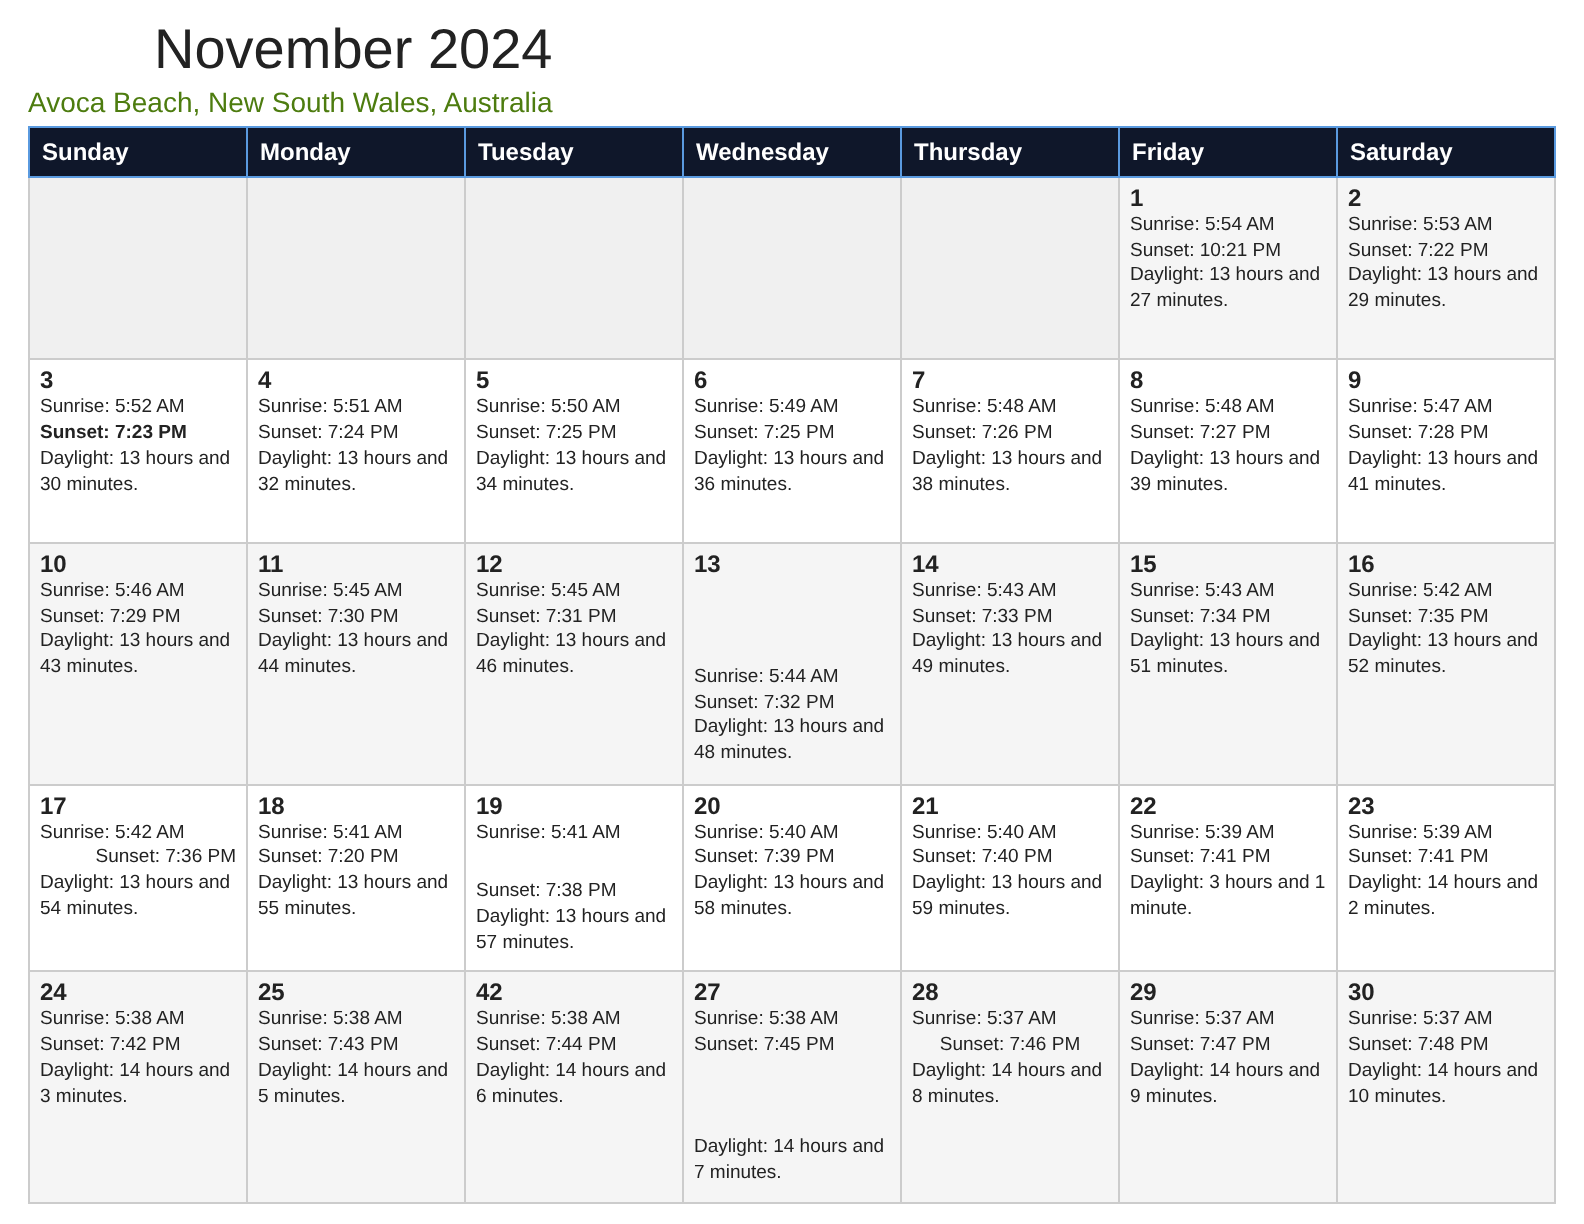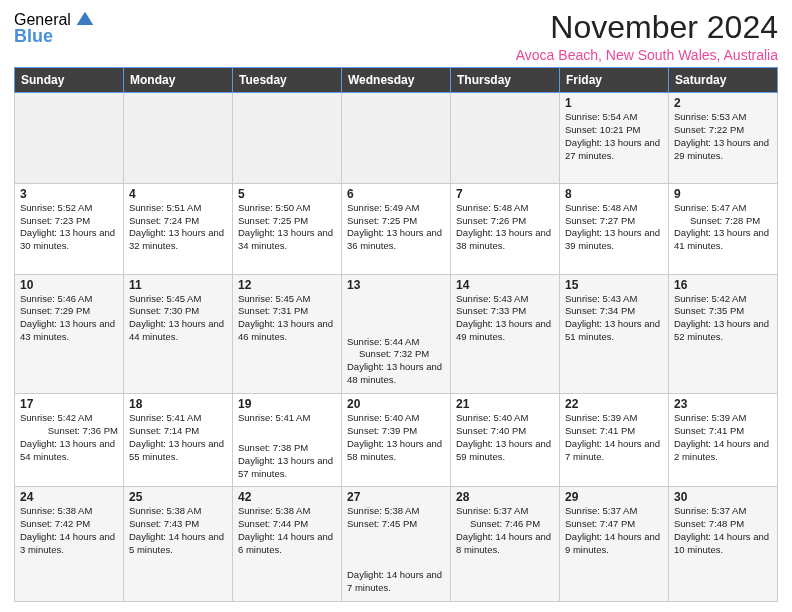--- a/index.html
+++ b/index.html
@@ -35,39 +35,39 @@
     }
     .logo-icon {
       width: 20px;
       height: 20px;
       margin-left: 2px;
     }
     .title-section {
       text-align: right;
     }
     .month-title {
-      font-size: 32px;
+      font-size: 28px;
       font-weight: normal;
       color: #222;
       line-height: 1.1;
     }
     .location {
       font-size: 14px;
-      color: #ec4899;
+      color: #4d7c0f;
       margin-top: 2px;
     }
     .calendar {
       flex: 1;
       border: 1px solid #ccc;
       border-collapse: collapse;
       width: 100%;
       table-layout: fixed;
     }
     .calendar thead th {
-      background: #404040;
+      background: #0f172a;
       color: #fff;
       text-align: left;
       padding: 5px 6px;
       font-size: 12px;
       font-weight: bold;
       border: 1px solid #5a9adf;
     }
     .calendar tbody td {
       vertical-align: top;
       border: 1px solid #ccc;
@@ -91,29 +91,20 @@
     }
     .empty-cell {
       background: #f0f0f0 !important;
     }
   </style>
 </head>
 <body>
 
 <div class="page">
   <div class="header">
-    <div class="logo">
-      <div class="logo-text">
-        <span>General</span>
-        <svg class="logo-icon" viewBox="0 0 24 24">
-          <polygon points="12,2 22,18 2,18" fill="#3a7abf"></polygon>
-        </svg>
-      </div>
-      <span style="color:#4a90d9; font-size:18px; font-weight:bold; margin-top:-4px;">Blue</span>
-    </div>
     <div class="title-section">
       <div class="month-title">November 2024</div>
       <div class="location">Avoca Beach, New South Wales, Australia</div>
     </div>
   </div>
 
   <table class="calendar">
     <thead>
       <tr>
         <th>Sunday</th>
@@ -142,21 +133,21 @@
             <span class="day-number">2</span>
             <div style="line-height: 1.35;">Sunrise: 5:53 AM</div>
             <div style="line-height: 1.35;">Sunset: 7:22 PM</div>
             <div style="line-height: 1.35;">Daylight: 13 hours and 29 minutes.</div>
           </td>
         </tr>
         <tr>
           <td>
             <span class="day-number">3</span>
             <div style="line-height: 1.35;">Sunrise: 5:52 AM</div>
-            <div style="line-height: 1.35;">Sunset: 7:23 PM</div>
+            <div style="line-height: 1.35; font-weight: bold;">Sunset: 7:23 PM</div>
             <div style="line-height: 1.35;">Daylight: 13 hours and 30 minutes.</div>
           </td>
           <td>
             <span class="day-number">4</span>
             <div style="line-height: 1.35;">Sunrise: 5:51 AM</div>
             <div style="line-height: 1.35;">Sunset: 7:24 PM</div>
             <div style="line-height: 1.35;">Daylight: 13 hours and 32 minutes.</div>
           </td>
           <td>
             <span class="day-number">5</span>
@@ -178,21 +169,21 @@
           </td>
           <td>
             <span class="day-number">8</span>
             <div style="line-height: 1.35;">Sunrise: 5:48 AM</div>
             <div style="line-height: 1.35;">Sunset: 7:27 PM</div>
             <div style="line-height: 1.35;">Daylight: 13 hours and 39 minutes.</div>
           </td>
           <td>
             <span class="day-number">9</span>
             <div style="line-height: 1.35;">Sunrise: 5:47 AM</div>
-            <div style="line-height: 1.35; margin-left: 16px;">Sunset: 7:28 PM</div>
+            <div style="line-height: 1.35;">Sunset: 7:28 PM</div>
             <div style="line-height: 1.35;">Daylight: 13 hours and 41 minutes.</div>
           </td>
         </tr>
         <tr>
           <td>
             <span class="day-number">10</span>
             <div style="line-height: 1.35;">Sunrise: 5:46 AM</div>
             <div style="line-height: 1.35;">Sunset: 7:29 PM</div>
             <div style="line-height: 1.35;">Daylight: 13 hours and 43 minutes.</div>
           </td>
@@ -204,21 +195,21 @@
           </td>
           <td>
             <span class="day-number">12</span>
             <div style="line-height: 1.35;">Sunrise: 5:45 AM</div>
             <div style="line-height: 1.35;">Sunset: 7:31 PM</div>
             <div style="line-height: 1.35;">Daylight: 13 hours and 46 minutes.</div>
           </td>
           <td>
             <span class="day-number">13</span>
             <div style="line-height: 1.35; margin-top: 44px;">Sunrise: 5:44 AM</div>
-            <div style="line-height: 1.35; margin-left: 12px;">Sunset: 7:32 PM</div>
+            <div style="line-height: 1.35;">Sunset: 7:32 PM</div>
             <div style="line-height: 1.35;">Daylight: 13 hours and 48 minutes.</div>
           </td>
           <td>
             <span class="day-number">14</span>
             <div style="line-height: 1.35;">Sunrise: 5:43 AM</div>
             <div style="line-height: 1.35;">Sunset: 7:33 PM</div>
             <div style="line-height: 1.35;">Daylight: 13 hours and 49 minutes.</div>
           </td>
           <td>
             <span class="day-number">15</span>
@@ -236,21 +227,21 @@
         <tr>
           <td>
             <span class="day-number">17</span>
             <div style="line-height: 1.35;">Sunrise: 5:42 AM</div>
             <div style="line-height: 1.35; text-align: right;">Sunset: 7:36 PM</div>
             <div style="line-height: 1.35;">Daylight: 13 hours and 54 minutes.</div>
           </td>
           <td>
             <span class="day-number">18</span>
             <div style="line-height: 1.35;">Sunrise: 5:41 AM</div>
-            <div style="line-height: 1.35;">Sunset: 7:14 PM</div>
+            <div style="line-height: 1.35;">Sunset: 7:20 PM</div>
             <div style="line-height: 1.35;">Daylight: 13 hours and 55 minutes.</div>
           </td>
           <td>
             <span class="day-number">19</span>
             <div style="line-height: 1.35;">Sunrise: 5:41 AM</div>
             <div style="line-height: 1.35; margin-top: 17px;">Sunset: 7:38 PM</div>
             <div style="line-height: 1.35;">Daylight: 13 hours and 57 minutes.</div>
           </td>
           <td>
             <span class="day-number">20</span>
@@ -261,21 +252,21 @@
           <td>
             <span class="day-number">21</span>
             <div style="line-height: 1.35;">Sunrise: 5:40 AM</div>
             <div style="line-height: 1.35;">Sunset: 7:40 PM</div>
             <div style="line-height: 1.35;">Daylight: 13 hours and 59 minutes.</div>
           </td>
           <td>
             <span class="day-number">22</span>
             <div style="line-height: 1.35;">Sunrise: 5:39 AM</div>
             <div style="line-height: 1.35;">Sunset: 7:41 PM</div>
-            <div style="line-height: 1.35;">Daylight: 14 hours and 7 minute.</div>
+            <div style="line-height: 1.35;">Daylight: 3 hours and 1 minute.</div>
           </td>
           <td>
             <span class="day-number">23</span>
             <div style="line-height: 1.35;">Sunrise: 5:39 AM</div>
             <div style="line-height: 1.35;">Sunset: 7:41 PM</div>
             <div style="line-height: 1.35;">Daylight: 14 hours and 2 minutes.</div>
           </td>
         </tr>
         <tr>
           <td>

